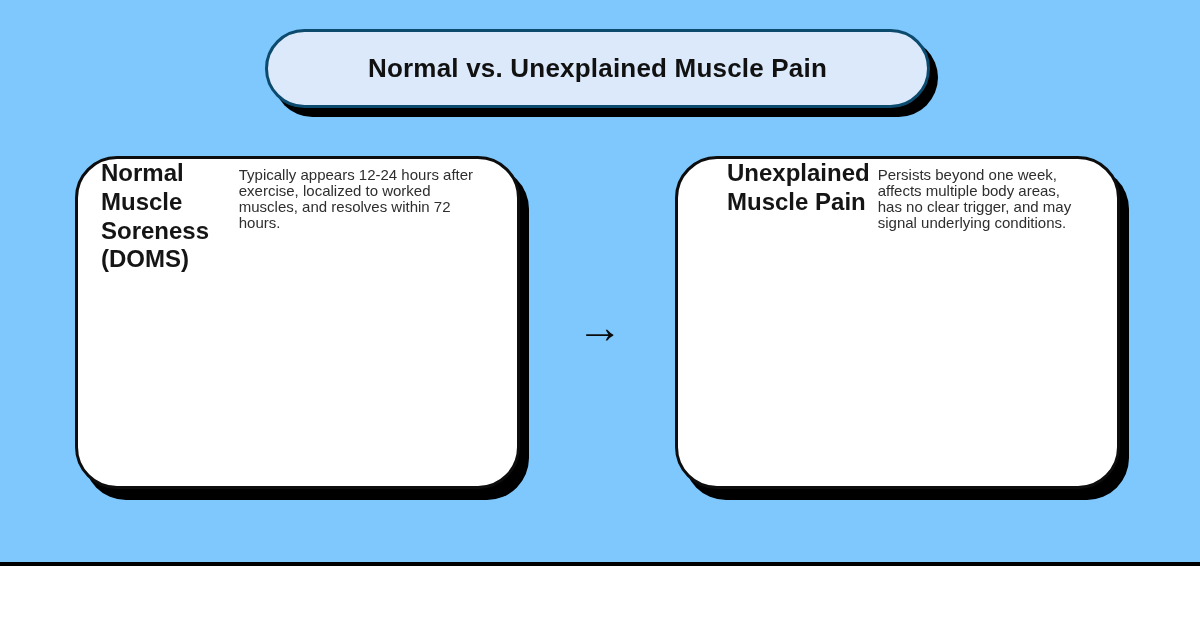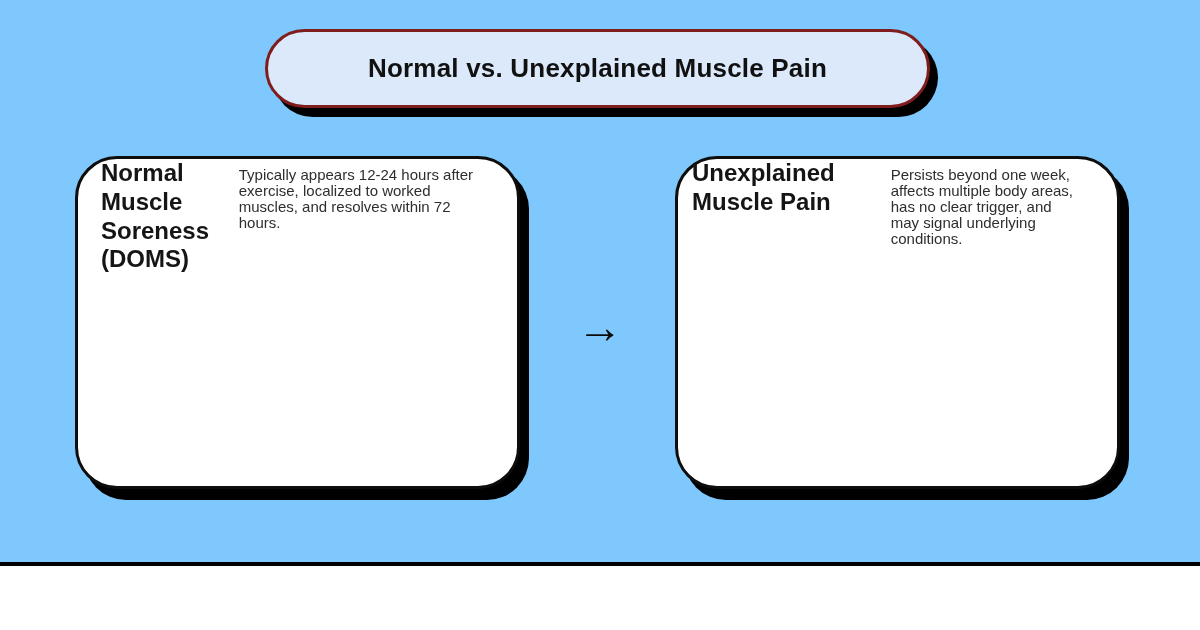--- a/index.html
+++ b/index.html
@@ -18,40 +18,40 @@
   .footer-strip {
     position: absolute; left: 0; top: 562px;
     width: 1200px; height: 68px;
     background: #ffffff;
     border-top: 4px solid #000000;
   }
   .title-pill {
     position: absolute; left: 265px; top: 29px;
     width: 665px; height: 79px;
     background: #DBE9FA;
-    border: 3px solid #7f1d1d;
+    border: 3px solid #0c4a6e;
     border-radius: 45px;
     box-shadow: 8px 9px 0 #000000;
     display: flex; align-items: center; justify-content: center;
   }
   .title-pill .title-text {
     font-size: 26px; font-weight: 700; color: #111111;
     letter-spacing: 0.2px; white-space: nowrap;
   }
   .card {
     position: absolute; top: 156px;
     width: 445px; height: 333px;
     background: #ffffff;
     border: 3px solid #0d0d0d;
     border-radius: 42px;
     box-shadow: 9px 11px 0 #000000;
     display: flex; flex-direction: row; justify-content: center;
   }
   .card.left  { left: 75px;  padding: 0 34px 0 23px; }
-  .card.right { left: 675px; padding: 0 34px 0 14px; gap: 48px; }
+  .card.right { left: 675px; padding: 0 34px 0 49px; }
   .card .card-heading {
     margin: 0 0 16px 0;
     font-size: 24px; font-weight: 700; color: #151515;
     line-height: 1.2;
   }
   .card .card-body {
     margin: 8px;
     font-size: 15px; line-height: 16px; color: #2e2e2e;
     max-width: 398px;
   }

